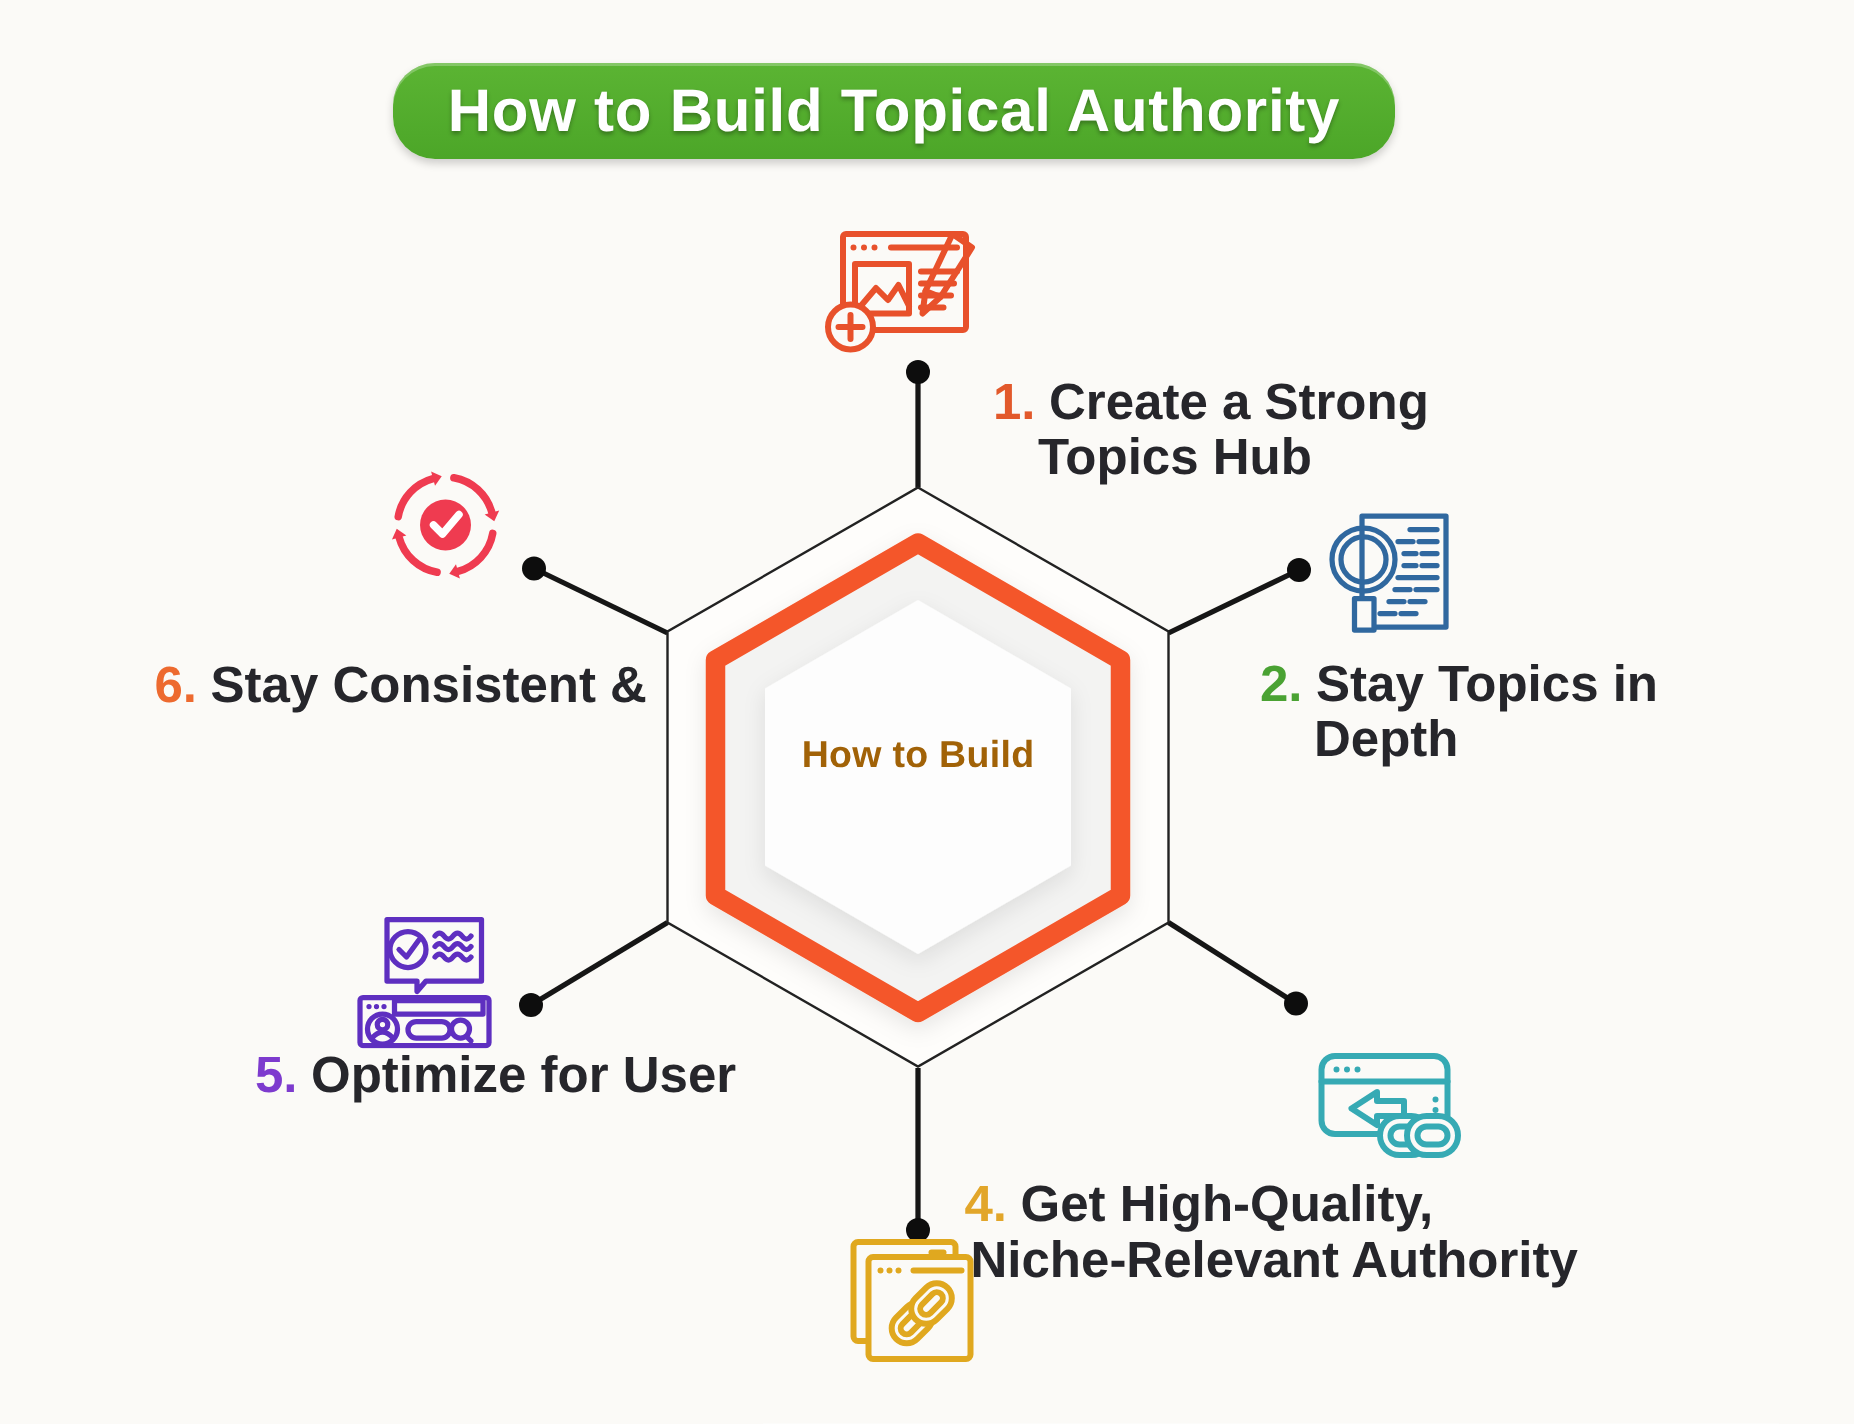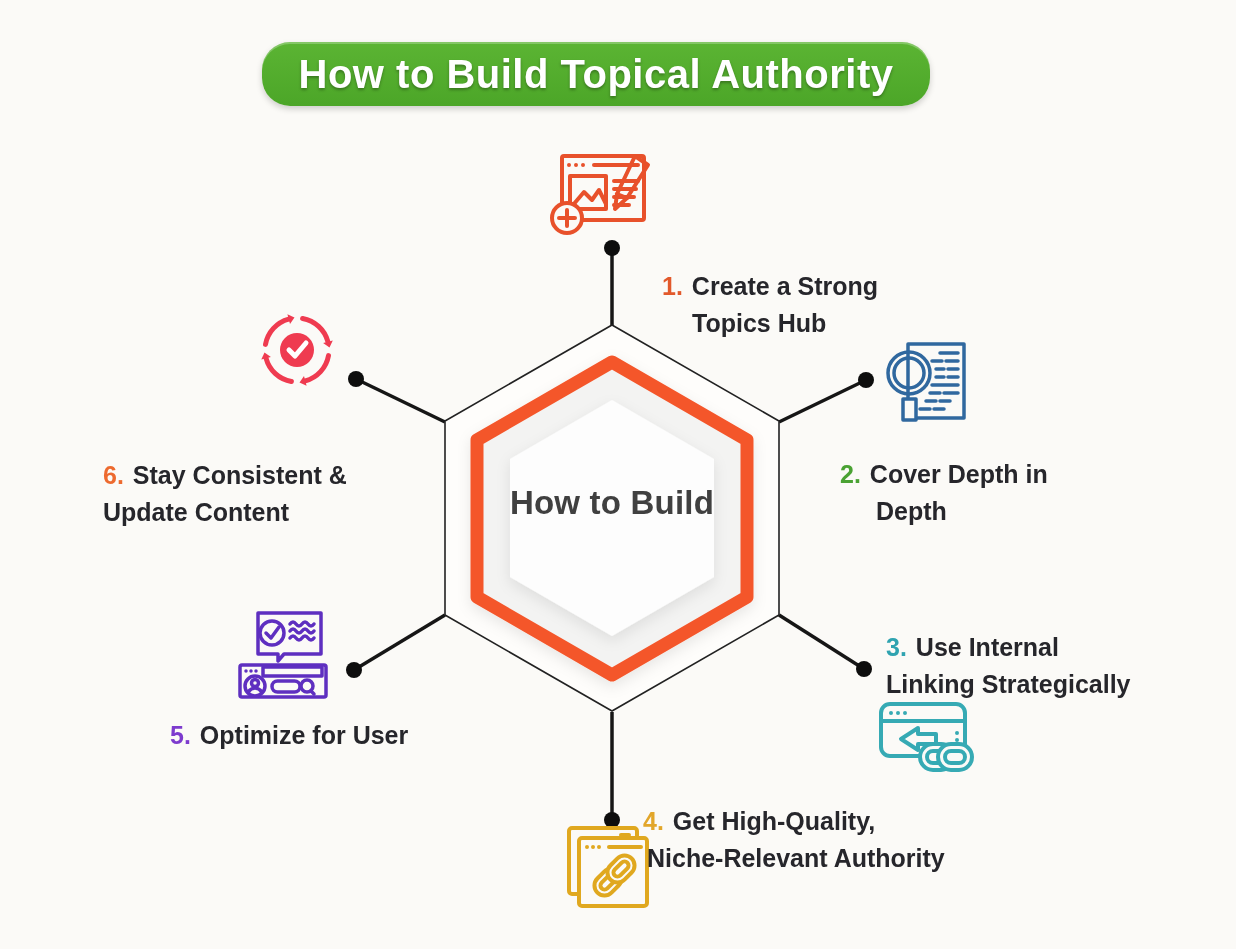--- a/index.html
+++ b/index.html
@@ -18,27 +18,26 @@
     display:flex;align-items:center;justify-content:center;
   }
   .banner-text{
     color:#ffffff;font-size:40px;font-weight:700;letter-spacing:.5px;
     text-shadow:0 2px 3px rgba(0,0,0,.3);
     white-space:nowrap;
   }
   svg.diagram{position:absolute;left:0;top:0;}
   .center-label{
     position:absolute;left:462px;top:486px;width:300px;
-    text-align:center;color:#404040;font-weight:700;font-size:33px;line-height:34px;
+    text-align:center;color:#a16207;font-weight:700;font-size:25px;line-height:34px;
     letter-spacing:.2px;
   }
   .item-label{
-    position:absolute;color:#26262b;font-weight:700;font-size:25px;line-height:37px;
+    position:absolute;color:#26262b;font-weight:700;font-size:34px;line-height:37px;
     white-space:nowrap;
-    margin-top:18px;
   }
   .item-label .num{margin-right:9px;}
   .icon{position:absolute;}
 </style>
 </head>
 <body>
 
 <div class="canvas">
 
   <div class="banner">
@@ -169,36 +168,31 @@
     </g>
     <path d="M38 46 L44 52 L55 39" fill="none" stroke="#ffffff" stroke-width="5" stroke-linecap="round" stroke-linejoin="round"></path>
   </svg>
 
   <div class="item-label" style="left:662px;top:250px">
     <div><span class="num" style="color: rgb(226, 89, 43);">1.</span><span>Create a Strong</span></div>
     <div style="padding-left:30px">Topics Hub</div>
   </div>
 
   <div class="item-label" style="left:840px;top:438px">
-    <div><span class="num" style="color: rgb(74, 162, 51);">2.</span><span>Cover Depth in</span></div>
+    <div><span class="num" style="color: rgb(74, 162, 51);">2.</span><span>Stay Topics in</span></div>
     <div style="padding-left:36px">Depth</div>
   </div>
 
-  <div class="item-label" style="left:886px;top:611px">
-    <div><span class="num" style="color: rgb(47, 163, 176);">3.</span><span>Use Internal</span></div>
-    <div style="padding-left:0">Linking Strategically</div>
-  </div>
 
   <div class="item-label" style="left:643px;top:785px">
     <div><span class="num" style="color: rgb(226, 166, 42);">4.</span><span>Get High-Quality,</span></div>
     <div style="padding-left:4px">Niche-Relevant Authority</div>
   </div>
 
   <div class="item-label" style="left:170px;top:699px">
     <div><span class="num" style="color: rgb(125, 59, 206);">5.</span><span>Optimize for User</span></div>
   </div>
 
   <div class="item-label" style="left:103px;top:439px">
     <div><span class="num" style="color: rgb(237, 106, 47);">6.</span><span>Stay Consistent &amp;</span></div>
-    <div style="padding-left:0">Update Content</div>
   </div>
 
 </div>
 
 </body></html>

